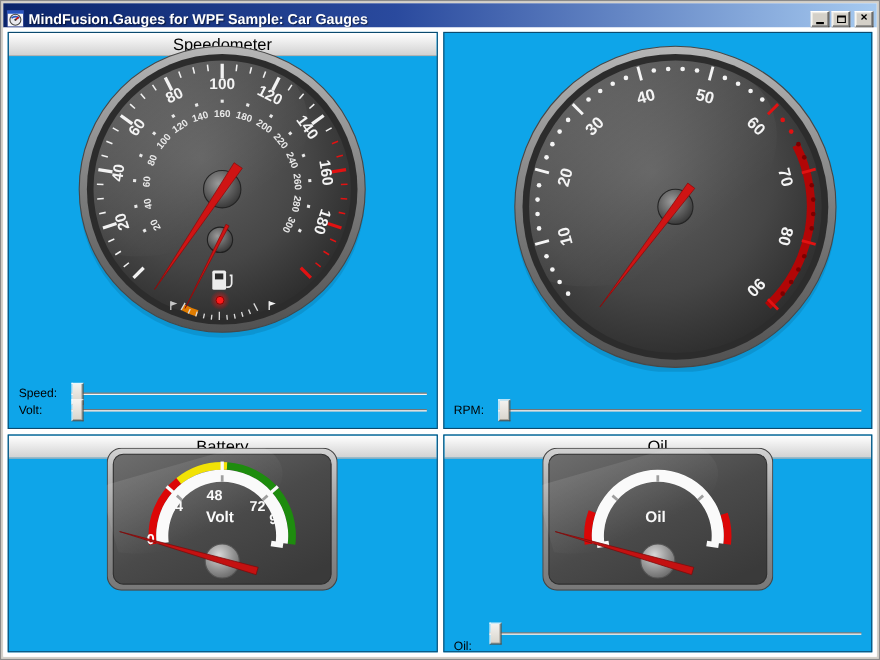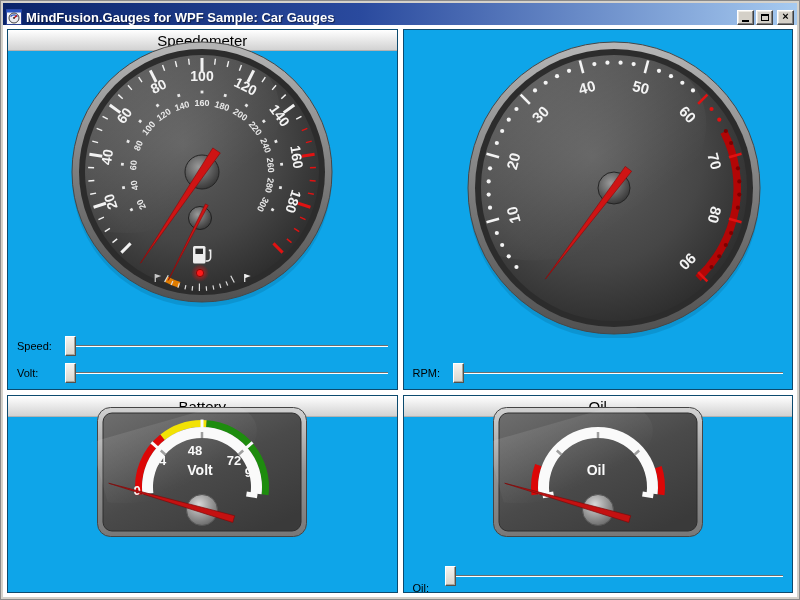--- a/index.html
+++ b/index.html
@@ -22,21 +22,21 @@
     display:grid; grid-template-columns:1fr 1fr; grid-template-rows:361px 1fr; gap:5px; }
   .panel { border:1px solid #0c4a6e; background:#0ea5e9; position:relative; overflow:hidden; }
   .panel-header { height:21px; background:linear-gradient(#ffffff,#d2d2d2); border-bottom:1px solid #b2b2b2;
     text-align:center; font-size:15px; line-height:21px; color:#000; }
   .gauge-svg { position:absolute; }
   .sv-speedo { width:272px; height:272px; top:6px; left:50%; transform:translateX(-50%); }
   .sv-cyclo  { width:300px; height:300px; top:8px; left:50%; transform:translateX(calc(-50% + 16px)); }
   .sv-box    { width:210px; height:130px; top:11px; left:50%; transform:translateX(-50%); }
 
   .slider-row { position:absolute; left:9px; right:9px; height:22px; display:flex; align-items:center; }
-  .row-b1 { bottom:5px; } .row-b2 { bottom:32px; }
+  .row-b1 { bottom:5px; } .row-b2 { bottom:20px; }
   .slider-label { font-size:11px; color:#000; }
   .p-sp .slider-label { width:48px; } .p-cy .slider-label { width:40px; }
   .p-ba .slider-label { width:38px; } .p-oi .slider-label { width:32px;margin-top:24px; }
   .slider { flex:1; position:relative; height:22px; }
   .slider-track { position:absolute; left:0; right:0; top:10px; height:2px;
     border-top:1px solid #6e6e6e; border-bottom:1px solid #ffffff; background:#9a9a9a; }
   .slider-thumb { position:absolute; left:0; top:1px; width:11px; height:20px;
     background:linear-gradient(#f4f3f0,#d9d5cc); border:1px solid; border-color:#ffffff #55524c #55524c #ffffff;
     box-shadow:inset -1px -1px 0 #a8a49a; }
   svg text { font-family:"Liberation Sans", sans-serif; }

